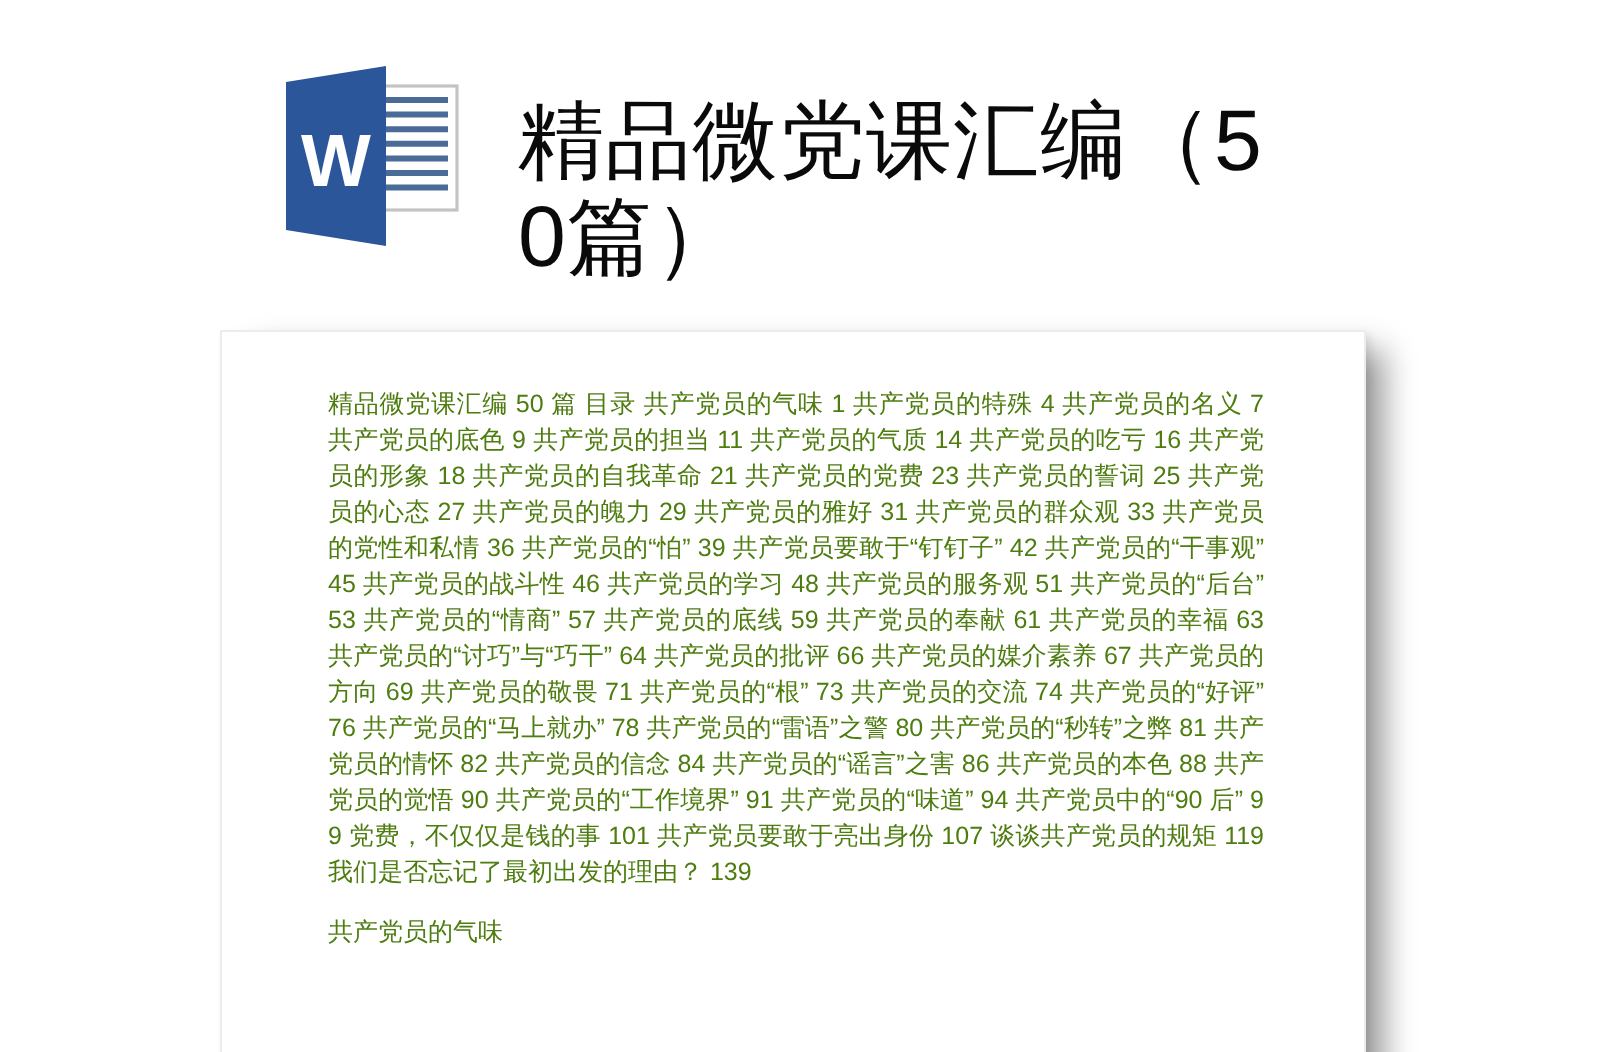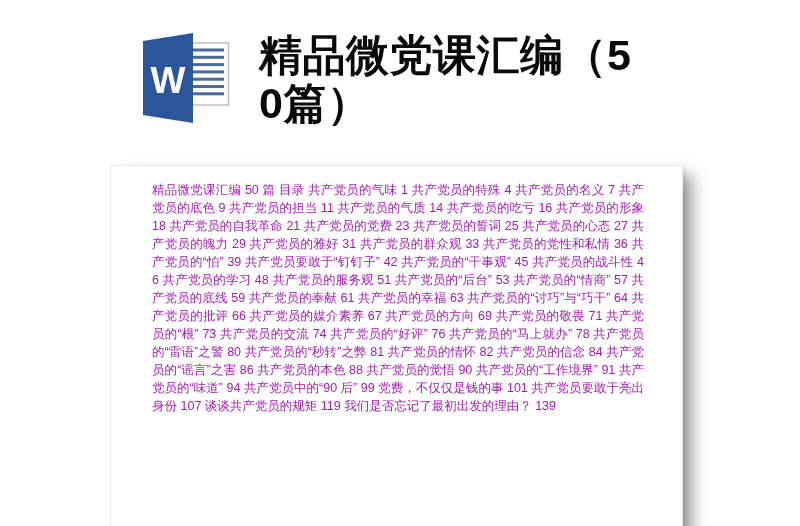--- a/index.html
+++ b/index.html
@@ -18,48 +18,48 @@
     left: 142px; top: 31px;
     display: flex;
     align-items: flex-start;
   }
   .word-icon {
     width: 88px; height: 92px;
     flex: 0 0 auto;
     margin-top: 1px;
   }
   .doc-title {
-    margin: 0 0 0 29px;
+    margin: 16px 0 0 29px;
     width: 386px;
     font-size: 43px;
     line-height: 48px;
-    font-weight: 700;
+    font-weight: 400;
     letter-spacing: 0.5px;
     color: #0a0a0a;
     word-break: break-all;
   }
 
   
   .doc-page {
     position: absolute;
     left: 110px; top: 165px;
     width: 573px; height: 420px;
     box-sizing: border-box;
     background: #ffffff;
     border: 1px solid #ececec;
     box-shadow: 13px 6px 15px -4px rgba(0,0,0,0.40),
                 2px 2px 4px rgba(0,0,0,0.08);
     padding: 15px 38px 0 41px;
     overflow: hidden;
   }
   .doc-page p {
-    margin: 0;
+    margin: 12px;
     font-size: 12.5px;
     line-height: 18px;
-    color: #a21caf;
+    color: #4d7c0f;
     text-align: justify;
     word-break: break-all;
   }
 </style>
 </head>
 <body>
 
 <div class="stage">
 
   <div class="header">
@@ -79,15 +79,16 @@
 
         <polygon points="1,9 51,1 51,91 1,83" fill="#2B579A"></polygon>
         <text x="26" y="61" text-anchor="middle" font-family="Liberation Sans, DejaVu Sans, sans-serif" font-size="37" font-weight="bold" fill="#ffffff">W</text>
       </svg>
     </div>
     <h1 class="doc-title">精品微党课汇编（50篇）</h1>
   </div>
 
   <div class="doc-page">
     <p>精品微党课汇编 50 篇 目录 共产党员的气味 1 共产党员的特殊 4 共产党员的名义 7 共产党员的底色 9 共产党员的担当 11 共产党员的气质 14 共产党员的吃亏 16 共产党员的形象 18 共产党员的自我革命 21 共产党员的党费 23 共产党员的誓词 25 共产党员的心态 27 共产党员的魄力 29 共产党员的雅好 31 共产党员的群众观 33 共产党员的党性和私情 36 共产党员的“怕” 39 共产党员要敢于“钉钉子” 42 共产党员的“干事观” 45 共产党员的战斗性 46 共产党员的学习 48 共产党员的服务观 51 共产党员的“后台” 53 共产党员的“情商” 57 共产党员的底线 59 共产党员的奉献 61 共产党员的幸福 63 共产党员的“讨巧”与“巧干” 64 共产党员的批评 66 共产党员的媒介素养 67 共产党员的方向 69 共产党员的敬畏 71 共产党员的“根” 73 共产党员的交流 74 共产党员的“好评” 76 共产党员的“马上就办” 78 共产党员的“雷语”之警 80 共产党员的“秒转”之弊 81 共产党员的情怀 82 共产党员的信念 84 共产党员的“谣言”之害 86 共产党员的本色 88 共产党员的觉悟 90 共产党员的“工作境界” 91 共产党员的“味道” 94 共产党员中的“90 后” 99 党费，不仅仅是钱的事 101 共产党员要敢于亮出身份 107 谈谈共产党员的规矩 119 我们是否忘记了最初出发的理由？ 139</p>
+    <p>共产党员的气味</p>
   </div>
 
 </div>
 
 </body></html>

